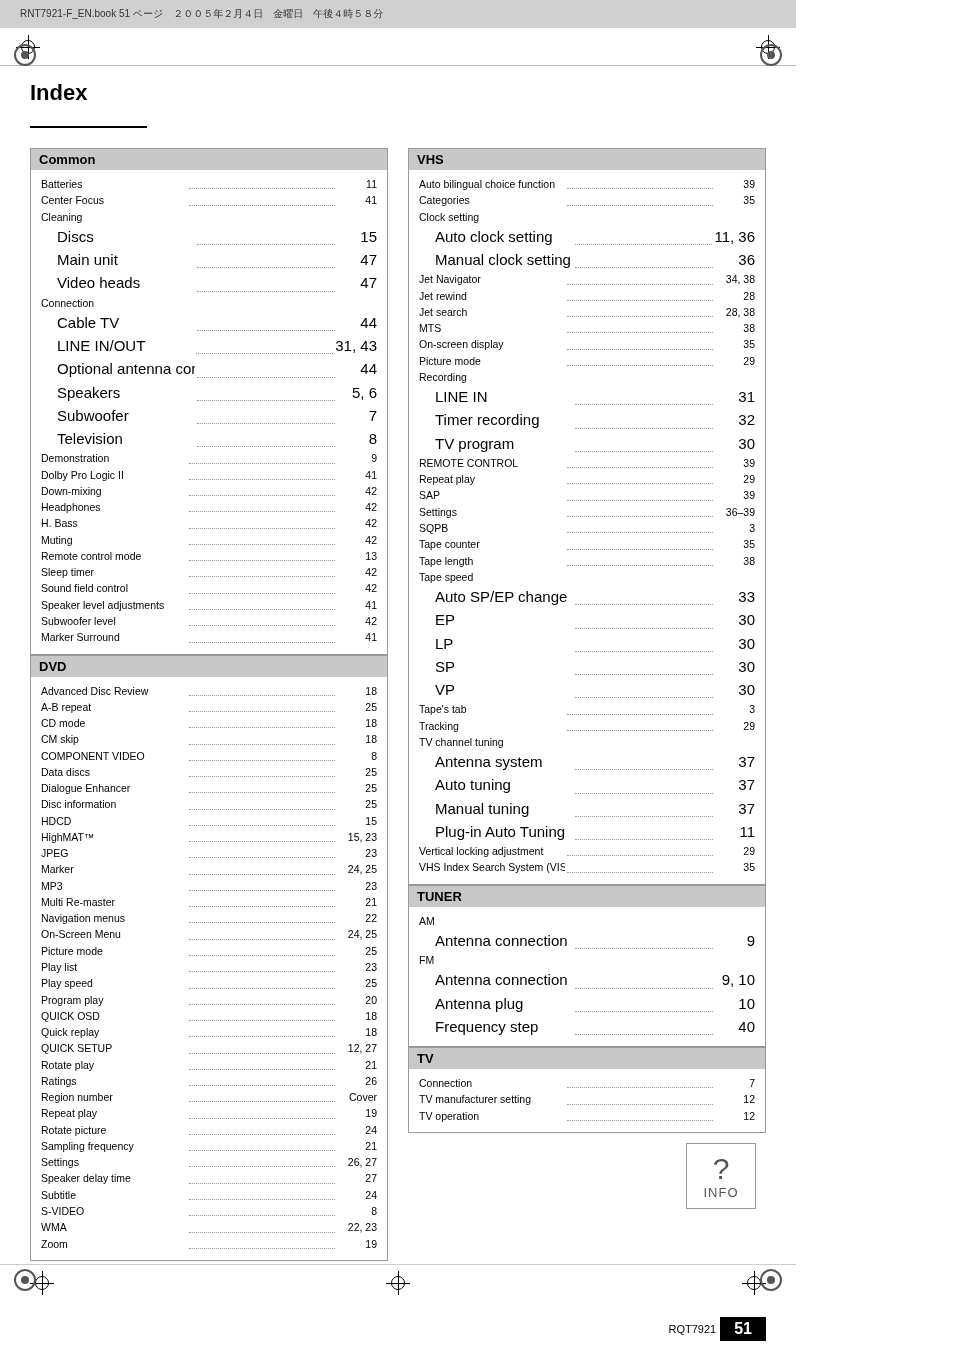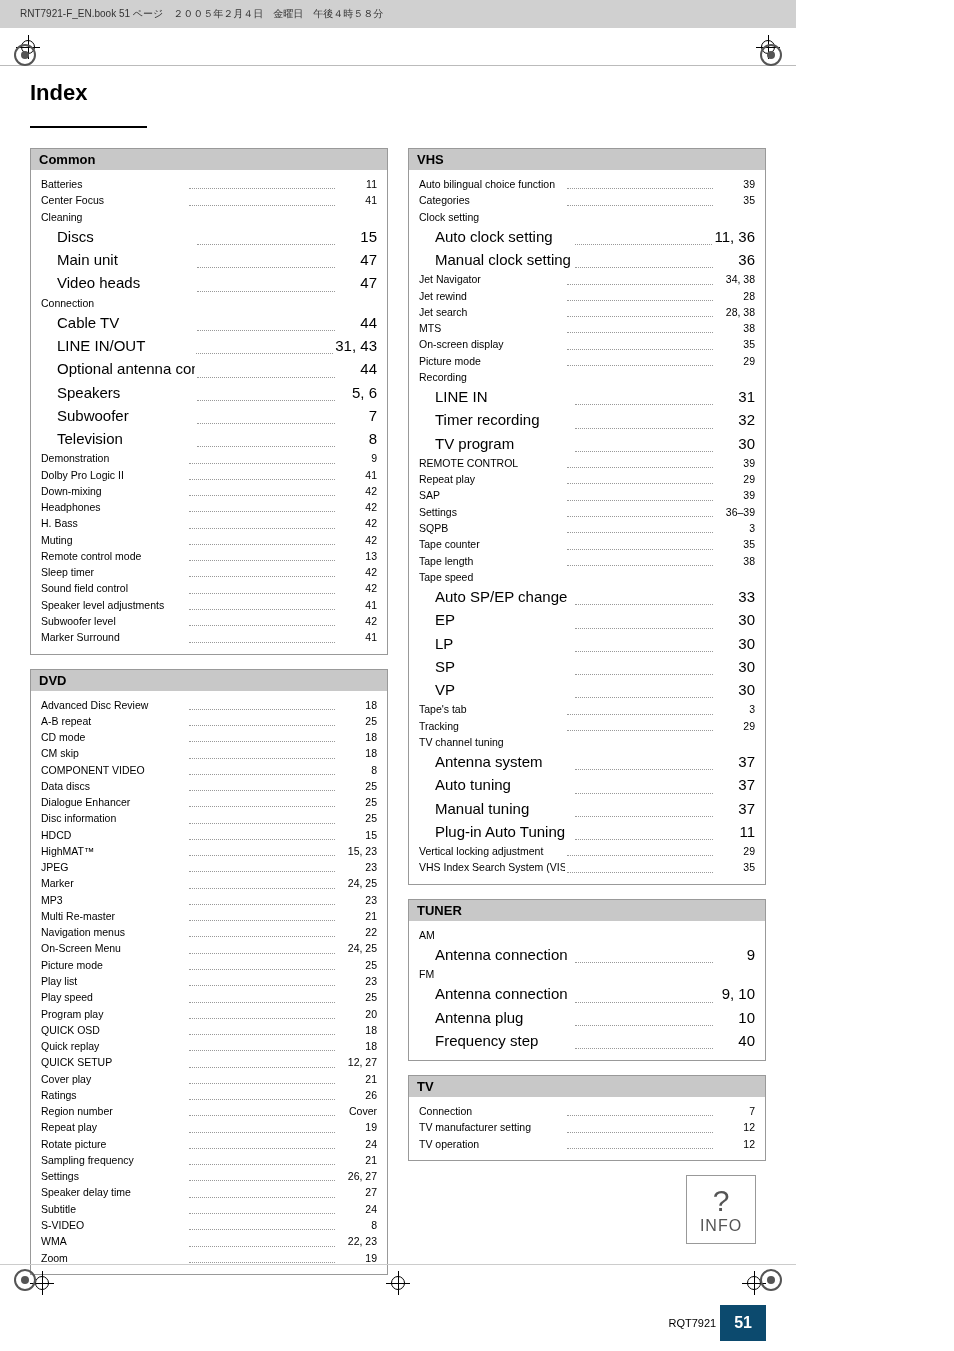--- a/index.html
+++ b/index.html
@@ -58,21 +58,20 @@
       flex: 1;
     }
 
     .right-column {
       flex: 1;
     }
 
     
     .section-box {
       border: 1px solid #999;
-      margin-bottom: 14px;
     }
 
     .section-header {
       background: #c8c8c8;
       padding: 3px 8px;
       font-size: 13px;
       font-weight: bold;
       color: #000;
     }
 
@@ -397,21 +396,21 @@
             <span class="entry-label">Quick replay</span>
             <span class="entry-dots"></span>
             <span class="entry-page">18</span>
           </div>
           <div class="entry">
             <span class="entry-label">QUICK SETUP</span>
             <span class="entry-dots"></span>
             <span class="entry-page">12, 27</span>
           </div>
           <div class="entry">
-            <span class="entry-label">Cover play</span>
+            <span class="entry-label">Rotate play</span>
             <span class="entry-dots"></span>
             <span class="entry-page">21</span>
           </div>
           <div class="entry">
             <span class="entry-label">Ratings</span>
             <span class="entry-dots"></span>
             <span class="entry-page">26</span>
           </div>
           <div class="entry">
             <span class="entry-label">Region number</span>
@@ -689,21 +688,21 @@
             <span class="entry-label">TV operation</span>
             <span class="entry-dots"></span>
             <span class="entry-page">12</span>
           </div>
         </div>
       </div>
 
       <div style="display:flex; justify-content:flex-end; margin-top:10px; padding-right:10px;">
         <div class="info-box">
           <div style="font-size:30px; color:#555; line-height:1.1;">?</div>
-          <div style="font-size:16px; color:#555; letter-spacing:1px;">INFO</div>
+          <div style="font-size:13px; color:#555; letter-spacing:1px;">INFO</div>
 
           <div style="position:absolute; display:flex; gap:1px;">
           </div>
         </div>
       </div>
 
     </div>
   </div>
 
   <div style="position:absolute; bottom:50px; left:0; right:0; border-top:1px solid #ccc; display:flex; align-items:center; justify-content:space-between; padding:6px 30px;">
@@ -721,21 +720,21 @@
     </div>
     <div style="position:relative; width:24px; height:24px;">
       <div style="position:absolute;top:50%;left:0;width:100%;height:1px;background:#000;"></div>
       <div style="position:absolute;left:50%;top:0;height:100%;width:1px;background:#000;"></div>
       <div style="position:absolute;top:50%;left:50%;transform:translate(-50%,-50%);width:14px;height:14px;border:1.5px solid #000;border-radius:50%;"></div>
     </div>
   </div>
 
   <div style="position:absolute; bottom:10px; right:30px; display:flex; align-items:center; gap:4px;">
     <span style="font-size:11px;">RQT7921</span>
-    <div style="background:#0c4a6e; color:#fff; font-size:16px; font-weight:bold; padding:9px 14px; min-width:42px; text-align:left;">51</div>
+    <div style="background:#000000; color:#fff; font-size:16px; font-weight:bold; padding:3px 14px; min-width:42px; text-align:left;">51</div>
   </div>
 
   <div style="position:absolute; top:44px; left:14px; width:22px; height:22px; border:2px solid #555; border-radius:50%; display:flex; align-items:center; justify-content:center;">
     <div style="width:8px; height:8px; background:#555; border-radius:50%;"></div>
   </div>
   <div style="position:absolute; top:44px; right:14px; width:22px; height:22px; border:2px solid #555; border-radius:50%; display:flex; align-items:center; justify-content:center;">
     <div style="width:8px; height:8px; background:#555; border-radius:50%;"></div>
   </div>
   <div style="position:absolute; bottom:60px; left:14px; width:22px; height:22px; border:2px solid #555; border-radius:50%; display:flex; align-items:center; justify-content:center;">
     <div style="width:8px; height:8px; background:#555; border-radius:50%;"></div>

